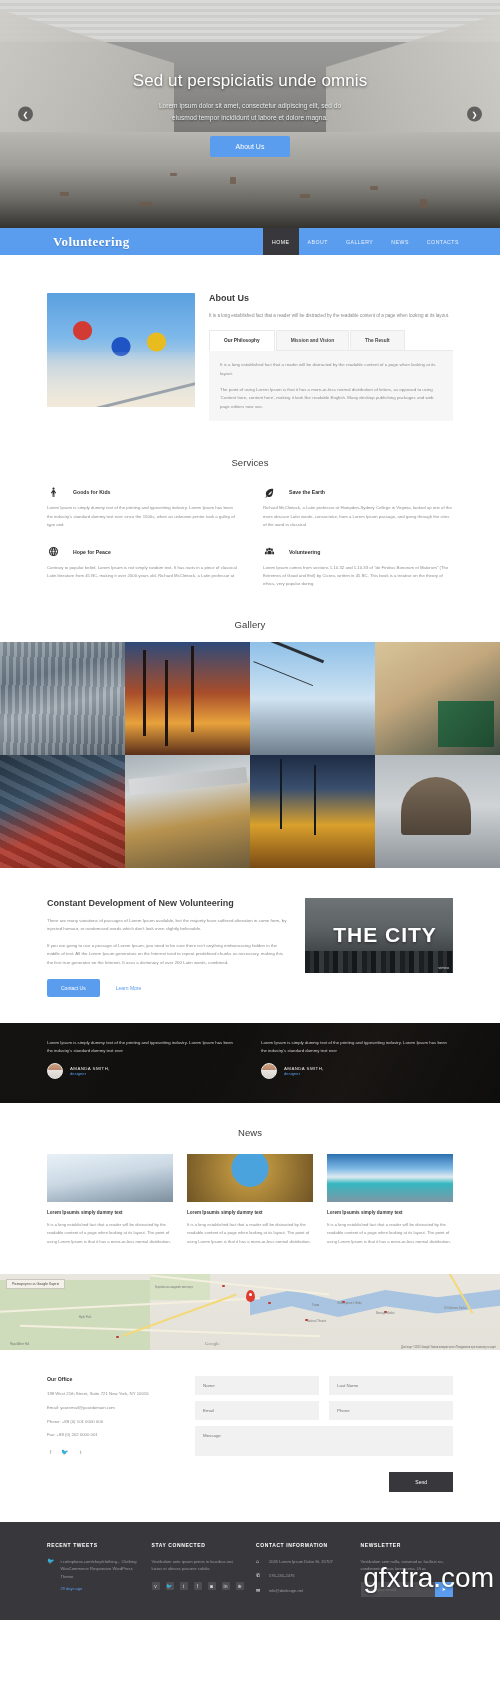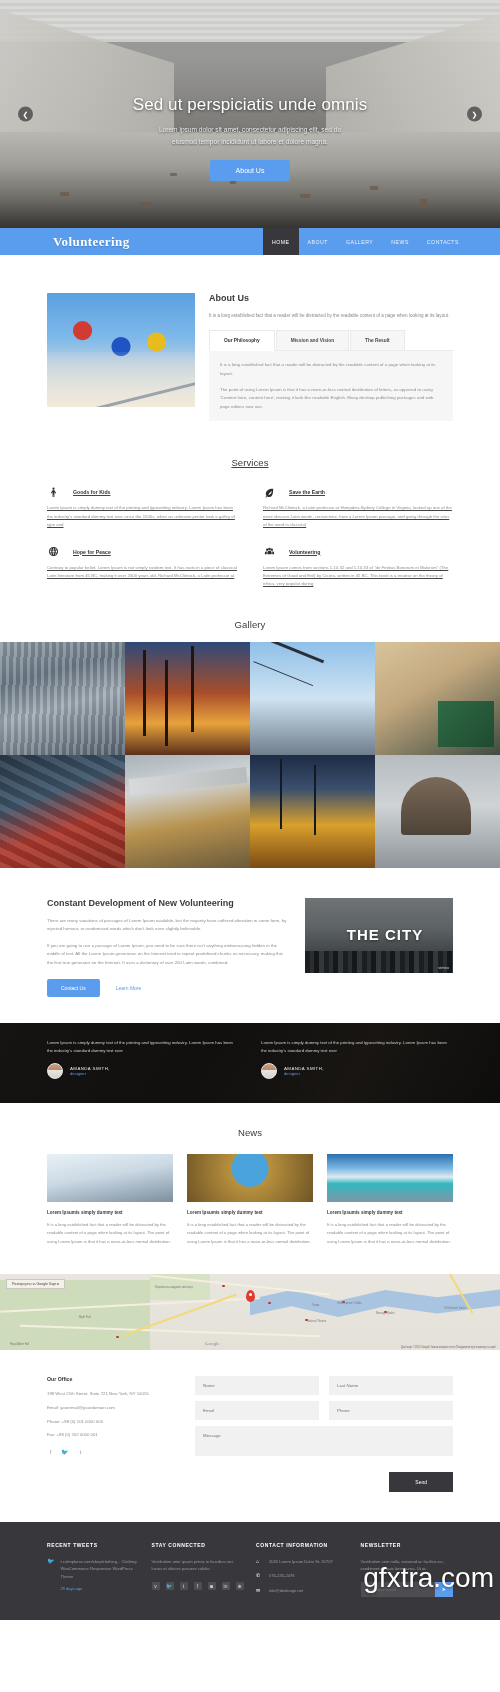--- a/index.html
+++ b/index.html
@@ -40,21 +40,21 @@
   .hero .floor {
     position:absolute; left:0; bottom:0; width:100%; height:96px;
     background: linear-gradient(180deg,#b9b7b1 0%,#a09e98 35%,#6d6b66 70%,#35332f 100%);
   }
   .hero .dbr {
     position:absolute; border-radius:1px; background:#6d5a4a; opacity:.75;
   }
   .hero-inner {
     position: relative; z-index: 4;
     height:100%; display:flex; flex-direction:column;
-    align-items:center; justify-content:center; text-align:center;margin-top:24px;
+    align-items:center; justify-content:center; text-align:center;
   }
   .hero h1 {
     color:#fff; font-size:17px; font-weight:400;
     text-shadow: 0 1px 3px rgba(0,0,0,.6);
     letter-spacing:.1px; margin-bottom:9px;
   }
   .hero p {
     color:#eceff1; font-size:6.6px; line-height:1.75; max-width:200px;
     text-shadow:0 1px 2px rgba(0,0,0,.6); margin-bottom:12px;
   }
@@ -130,21 +130,21 @@
     font-size:4.8px; font-weight:700; color:#4b4b4b;
     padding:7px 14px; cursor:pointer; background:#f6f6f6;
     border:1px solid #eaeaea; border-bottom:none; margin-right:1px;
   }
   .tab.active { background:#fff; color:#333; border-bottom:1px solid #fff; margin-bottom:-1px; }
   .tab-panel { background:#f6f6f6; padding:10px 11px; }
   .tab-panel p { font-size:4.4px; line-height:1.95; color:#8d8d8d; }
   .tab-panel p + p { margin-top:7px; }
 
   
-  .services { padding:14px 0 26px;text-decoration:underline; }
+  .services { padding:14px 0 26px; }
   .services .sec-title { margin-bottom:18px; }
   .svc-grid { display:grid; grid-template-columns:1fr 1fr; gap:16px 26px; }
   .svc { display:block; }
   .svc-head { display:flex; align-items:center; gap:14px; margin-bottom:6px; }
   .svc-ico { width:12px; height:12px; color:#2d2d2d; display:flex; align-items:center; justify-content:center; font-size:9px; }
   .svc-head h3 { font-size:5.2px; font-weight:700; color:#333; }
   .svc p { font-size:4.3px; line-height:1.95; color:#8d8d8d; padding-left:0; }
 
   
   .gallery { padding:4px 0 0; }
@@ -179,21 +179,21 @@
     background:#5a9ced; color:#fff; border:none; font-size:5px;
     padding:6px 14px; border-radius:2px; font-family:inherit; cursor:pointer;
   }
   .link-more { color:#5a9ced; font-size:5px; text-decoration:none; cursor:pointer; }
   .video {
     width:148px; flex:0 0 148px; height:75px; position:relative;
     background:linear-gradient(180deg,#6e7376 0%,#5d6265 40%,#43484b 70%,#2b2f31 100%);
     display:flex; align-items:center; justify-content:center; overflow:hidden;
   }
   .video .vt {
-    color:#fff; font-size:15px; font-weight:700; letter-spacing:1px;
+    color:#fff; font-size:21px; font-weight:700; letter-spacing:1px;
     line-height:1.05; text-align:center; text-shadow:0 1px 3px rgba(0,0,0,.5);
     z-index:3;
     margin-left:12px;
   }
   .video .skyline{
     position:absolute; left:0; bottom:0; width:100%; height:22px;
     background:repeating-linear-gradient(90deg,#1c1f21 0 5px,#2b2f31 5px 9px,#15181a 9px 14px,#33383b 14px 19px);
     z-index:2;
   }
   .video .vimeo {

